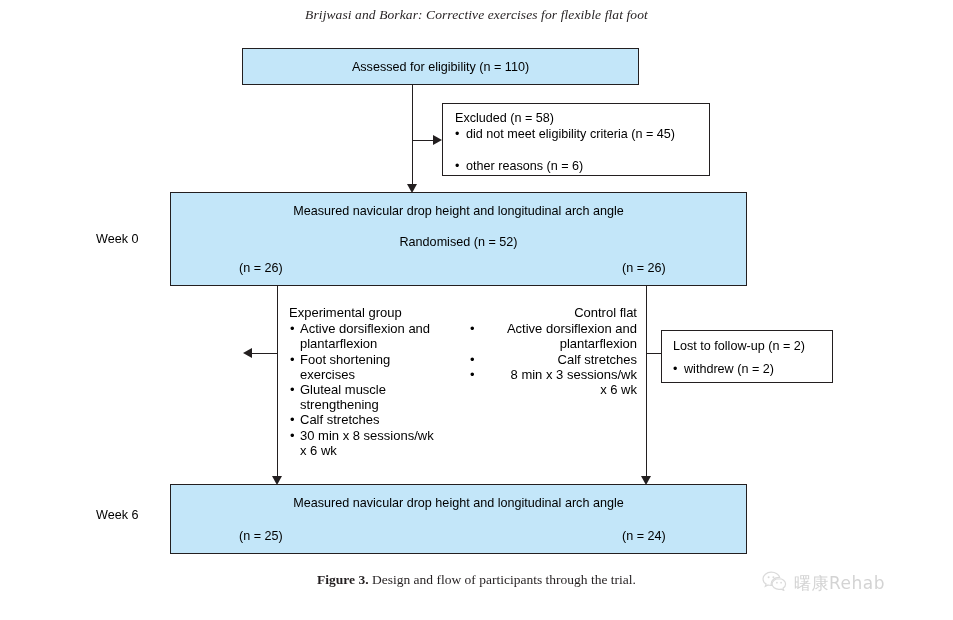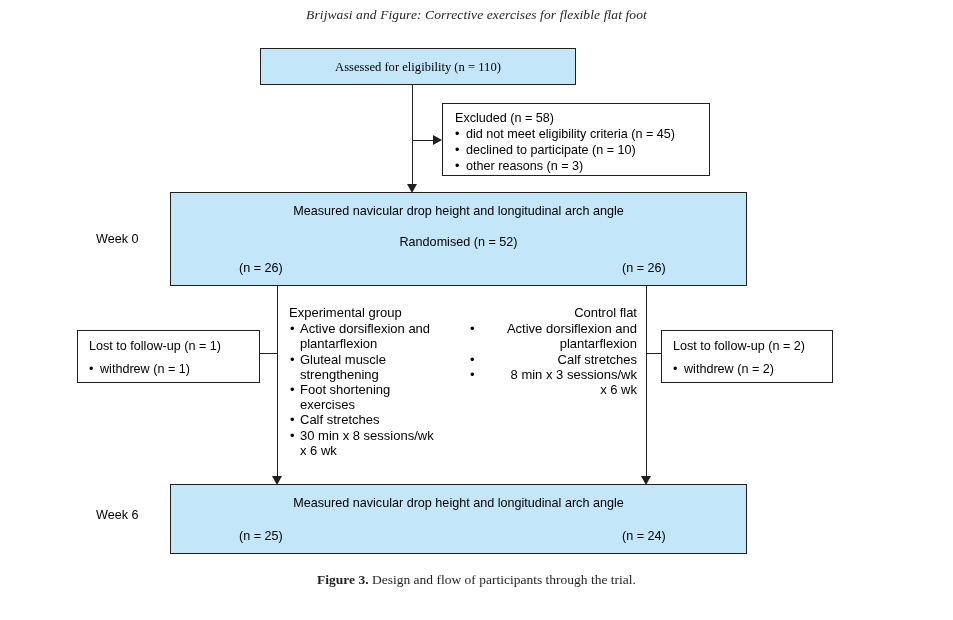--- a/index.html
+++ b/index.html
@@ -172,37 +172,36 @@
     color: #b9b9b9;
     letter-spacing: 0.5px;
     font-family: "DejaVu Sans", sans-serif;
   }
 </style>
 </head>
 <body>
 
 <div id="page">
 
-  <div class="running-head">Brijwasi and Figure: Corrective exercises for flexible flat foot</div>
-
-  <div class="box blue" style="left:260px; top:48px; width:316px; height:37px;font-family:Liberation Serif, serif;">
+  <div class="running-head">Brijwasi and Borkar: Corrective exercises for flexible flat foot</div>
+
+  <div class="box blue" style="left:242px; top:48px; width:397px; height:37px;">
     <div class="centered-line" style="top:11px;">Assessed for eligibility (n = 110)</div>
   </div>
 
   <div class="vline" style="left:412px; top:85px; height:104px;"></div>
   <div class="arrow-down" style="left:407px; top:184px;"></div>
 
   <div class="hline" style="left:412px; top:140px; width:24px;"></div>
   <div class="arrow-right" style="left:433px; top:135px;"></div>
 
   <div class="box white" style="left:442px; top:103px; width:268px; height:73px;">
     <div class="box-line" style="left:12px; top:7px;">Excluded (n = 58)</div>
     <div class="bullet-line" style="left:12px; top:23px;">did not meet eligibility criteria (n = 45)</div>
-    <div class="bullet-line" style="left:12px; top:39px;">declined to participate (n = 10)</div>
-    <div class="bullet-line" style="left:12px; top:55px;">other reasons (n = 3)</div>
+    <div class="bullet-line" style="left:12px; top:55px;">other reasons (n = 6)</div>
   </div>
 
   <div class="week-label" style="left:96px; top:232px;">Week 0</div>
 
   <div class="box blue" style="left:170px; top:192px; width:577px; height:94px;">
     <div class="centered-line" style="top:11px;">Measured navicular drop height and longitudinal arch angle</div>
     <div class="centered-line" style="top:42px;">Randomised (n = 52)</div>
     <div class="box-line" style="left:68px; top:68px;">(n = 26)</div>
     <div class="box-line" style="left:451px; top:68px;">(n = 26)</div>
   </div>
@@ -217,57 +216,66 @@
   <div class="arrow-down" style="left:641px; top:476px;"></div>
 
   <div class="hline" style="left:646px; top:353px; width:22px;"></div>
   <div class="arrow-right" style="left:665px; top:348px;"></div>
 
   <div class="grouplist" style="left:289px; top:305px; width:175px;">
     <span class="g-title">Experimental group</span>
     <ul>
       <li>Active dorsiflexion and
 plantarflexion</li>
+      <li>Foot shortening
+exercises</li>
       <li>Gluteal muscle
 strengthening</li>
-      <li>Foot shortening
-exercises</li>
       <li>Calf stretches</li>
       <li>30 min x 8 sessions/wk
 x 6 wk</li>
     </ul>
   </div>
 
   <div class="grouplist align-right" style="left:470px; top:305px; width:167px;">
     <span class="g-title">Control flat</span>
     <ul>
       <li>Active dorsiflexion and
 plantarflexion</li>
       <li>Calf stretches</li>
       <li>8 min x 3 sessions/wk
 x 6 wk</li>
     </ul>
   </div>
 
-  <div class="box white" style="left:77px; top:330px; width:183px; height:53px;">
-    <div class="box-line" style="left:11px; top:8px;">Lost to follow-up (n = 1)</div>
-    <div class="bullet-line" style="left:11px; top:31px;">withdrew (n = 1)</div>
-  </div>
 
   <div class="box white" style="left:661px; top:330px; width:172px; height:53px;">
     <div class="box-line" style="left:11px; top:8px;">Lost to follow-up (n = 2)</div>
     <div class="bullet-line" style="left:11px; top:31px;">withdrew (n = 2)</div>
   </div>
 
   <div class="week-label" style="left:96px; top:508px;">Week 6</div>
 
   <div class="box blue" style="left:170px; top:484px; width:577px; height:70px;">
     <div class="centered-line" style="top:11px;">Measured navicular drop height and longitudinal arch angle</div>
     <div class="box-line" style="left:68px; top:44px;">(n = 25)</div>
     <div class="box-line" style="left:451px; top:44px;">(n = 24)</div>
   </div>
 
   <div class="caption" style="top:572px;">
     <b>Figure 3.</b><span> Design and flow of participants through the trial.</span>
   </div>
 
+  <div class="watermark" style="left:762px; top:571px;">
+    <span>
+      <svg width="26" height="20" viewBox="0 0 26 20" aria-hidden="true">
+        <path d="M9.2 1.2C4.6 1.2 1 4.2 1 7.9c0 2.1 1.2 3.9 3.1 5.1l-.8 2.4 2.8-1.4c.9.2 1.8.4 2.8.4h.6c-.2-.5-.3-1.1-.3-1.7 0-3.5 3.4-6.3 7.7-6.3.3 0 .5 0 .8.1C17 3.6 13.5 1.2 9.2 1.2z" fill="none" stroke="#c4c4c4" stroke-width="1.2"></path>
+        <circle cx="6.6" cy="6.2" r="1" fill="#c4c4c4"></circle>
+        <circle cx="11.4" cy="6.2" r="1" fill="#c4c4c4"></circle>
+        <path d="M17 7.6c-3.8 0-6.9 2.4-6.9 5.4s3.1 5.4 6.9 5.4c.8 0 1.6-.1 2.3-.3l2.4 1.2-.7-2c1.6-1 2.6-2.5 2.6-4.3 0-3-3.1-5.4-6.6-5.4z" fill="none" stroke="#c4c4c4" stroke-width="1.2"></path>
+        <circle cx="14.9" cy="11.7" r="0.85" fill="#c4c4c4"></circle>
+        <circle cx="19.1" cy="11.7" r="0.85" fill="#c4c4c4"></circle>
+      </svg>
+    </span>
+    <span class="wm-text">曙康Rehab</span>
+  </div>
 
 </div>
 
 </body></html>

